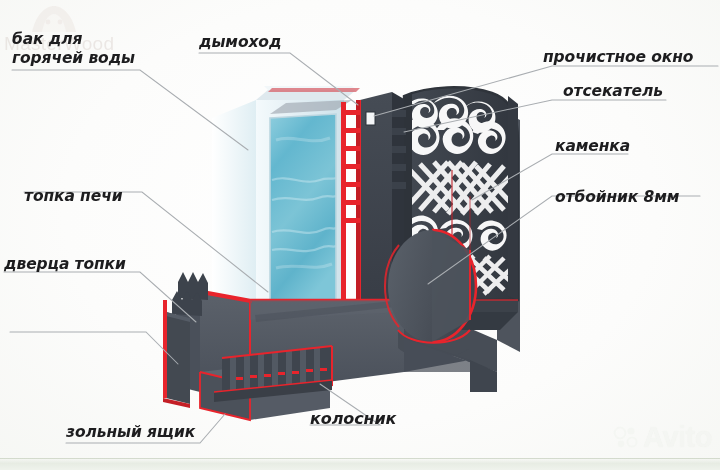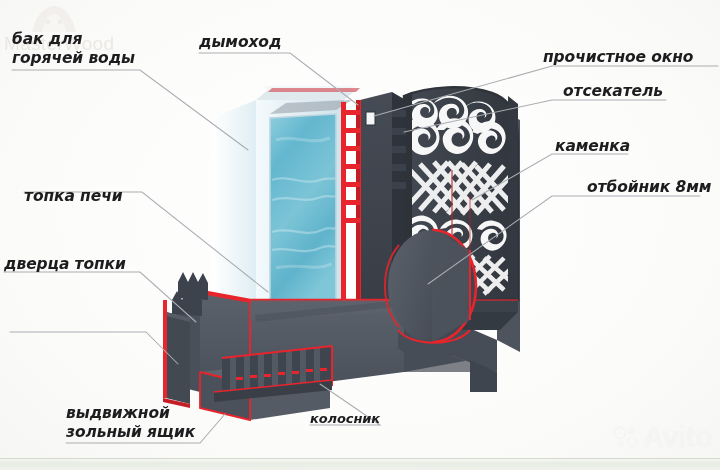--- a/index.html
+++ b/index.html
@@ -81,21 +81,21 @@
     position: absolute;
     font-family: "DejaVu Sans", sans-serif;
     font-style: italic;
     font-weight: 700;
     font-size: 15.5px;
     line-height: 19px;
     color: #1d1d1f;
     white-space: pre;
     letter-spacing: -.1px;
   }
-  .label.small { font-size: 13px; }
+  .label.small { font-size: 16px; }
 
   
   .art { position: absolute; left: 0; top: 0; }
 </style>
 </head>
 <body>
 
 <div id="stage">
 
   <div class="bg-wash"></div>
@@ -434,21 +434,21 @@
 
 
   <div class="label" style="left:199px; top:33px;"><span>дымоход</span></div>
 
   <div class="label" style="left:543px; top:48px;"><span>прочистное окно</span></div>
 
   <div class="label" style="left:563px; top:82px;font-style:italic;"><span>отсекатель</span></div>
 
   <div class="label" style="left:555px; top:137px;"><span>каменка</span></div>
 
-  <div class="label" style="left:555px; top:178px;margin-left:32px;"><span>отбойник 8мм</span></div>
-
-  <div class="label" style="left:66px; top:404px;"><span>выдвижной</span><br><span>зольный ящик</span></div>
+  <div class="label" style="left:555px; top:188px;"><span>отбойник 8мм</span></div>
+
+  <div class="label" style="left:66px; top:404px;"><br><span>зольный ящик</span></div>
 
   <div class="label small" style="left:310px; top:409px;"><span>колосник</span></div>
 
   <div class="bottom-hair"></div>
   <div class="bottom-strip"></div>
 </div>
 
 </body></html>

